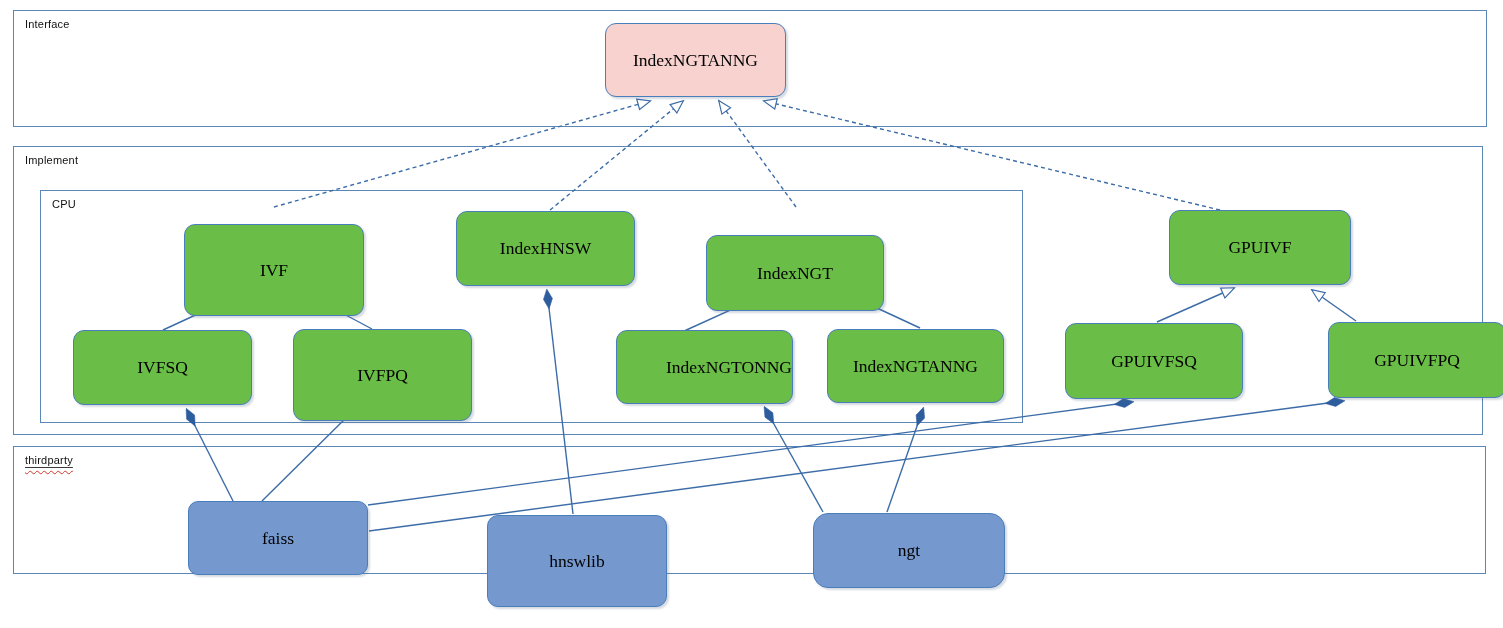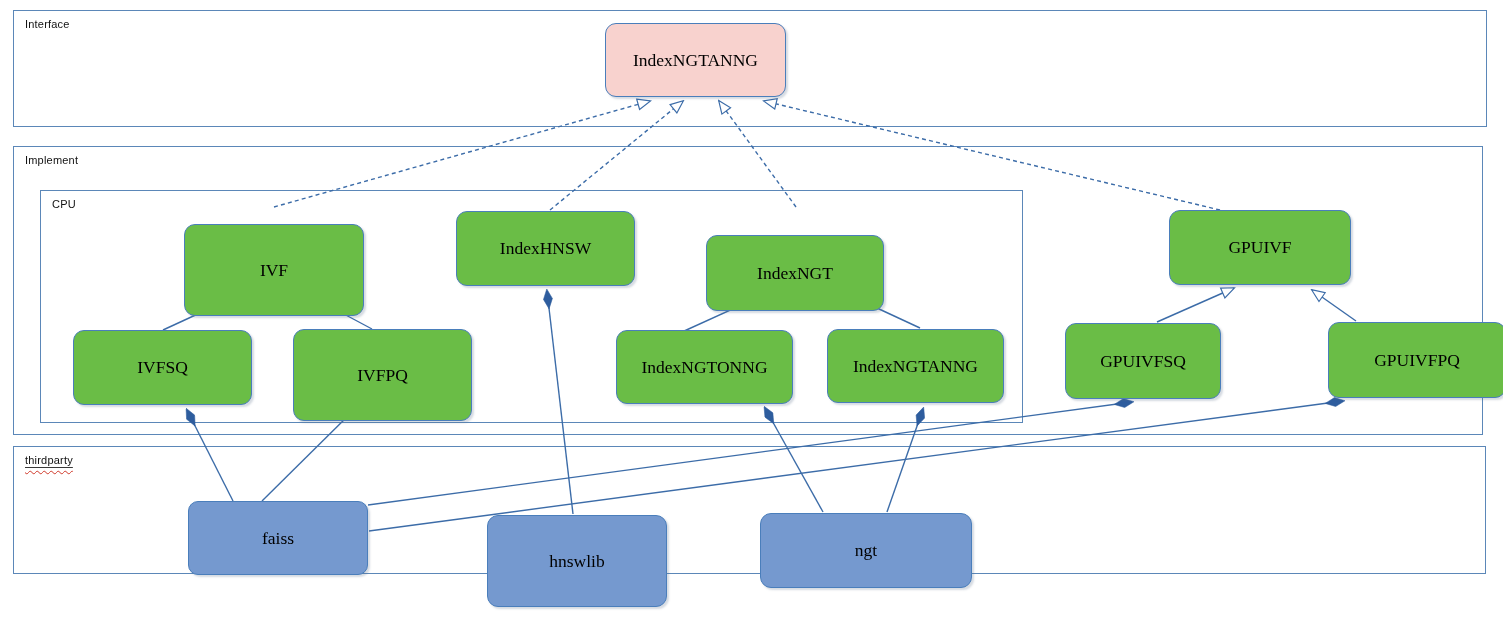--- a/index.html
+++ b/index.html
@@ -60,28 +60,28 @@
   .node.green { background: var(--node-green); }
   .node.pink  { background: var(--node-pink); }
   .node.blue  { background: var(--node-blue); }
 
   #n-vectorindex  { left: 605px;  top: 23px;  width: 181px; height: 74px; }
   #n-ivf          { left: 184px;  top: 208px; width: 180px; height: 92px; margin-top: 16px; }
   #n-indexhnsw    { left: 456px;  top: 211px; width: 179px; height: 75px; }
   #n-indexngt     { left: 706px;  top: 208px; width: 178px; height: 76px; margin-top: 27px; }
   #n-ivfsq        { left: 73px;   top: 330px; width: 179px; height: 75px; }
   #n-ivfpq        { left: 293px;  top: 329px; width: 179px; height: 92px; }
-  #n-indexngtonng { left: 616px;  top: 330px; width: 177px; height: 74px; }
+  #n-indexngtonng { left: 616px;  top: 330px; width: 177px; height: 74px; justify-content: flex-end; }
   #n-indexngtanng { left: 827px;  top: 329px; width: 177px; height: 74px; }
   #n-gpuivf       { left: 1169px; top: 210px; width: 182px; height: 75px; }
-  #n-gpuivfsq     { left: 1065px; top: 323px; width: 156px; height: 76px; align-items: center; }
+  #n-gpuivfsq     { left: 1065px; top: 323px; width: 178px; height: 76px; align-items: center; }
   #n-gpuivfpq     { left: 1328px; top: 322px; width: 178px; height: 76px; }
   #n-faiss        { left: 188px;  top: 501px; width: 180px; height: 74px; border-radius: 10px; }
   #n-hnswlib      { left: 487px;  top: 515px; width: 180px; height: 92px; }
-  #n-ngt          { left: 760px;  top: 513px; width: 212px; height: 75px; }
+  #n-ngt          { left: 813px;  top: 513px; width: 192px; height: 75px; border-radius: 15px; }
 </style>
 </head>
 <body>
 
 <div class="canvas">
 
   <div class="frame" id="c-interface">
     <span class="frame-label">Interface</span>
   </div>
   <div class="frame" id="c-implement">

